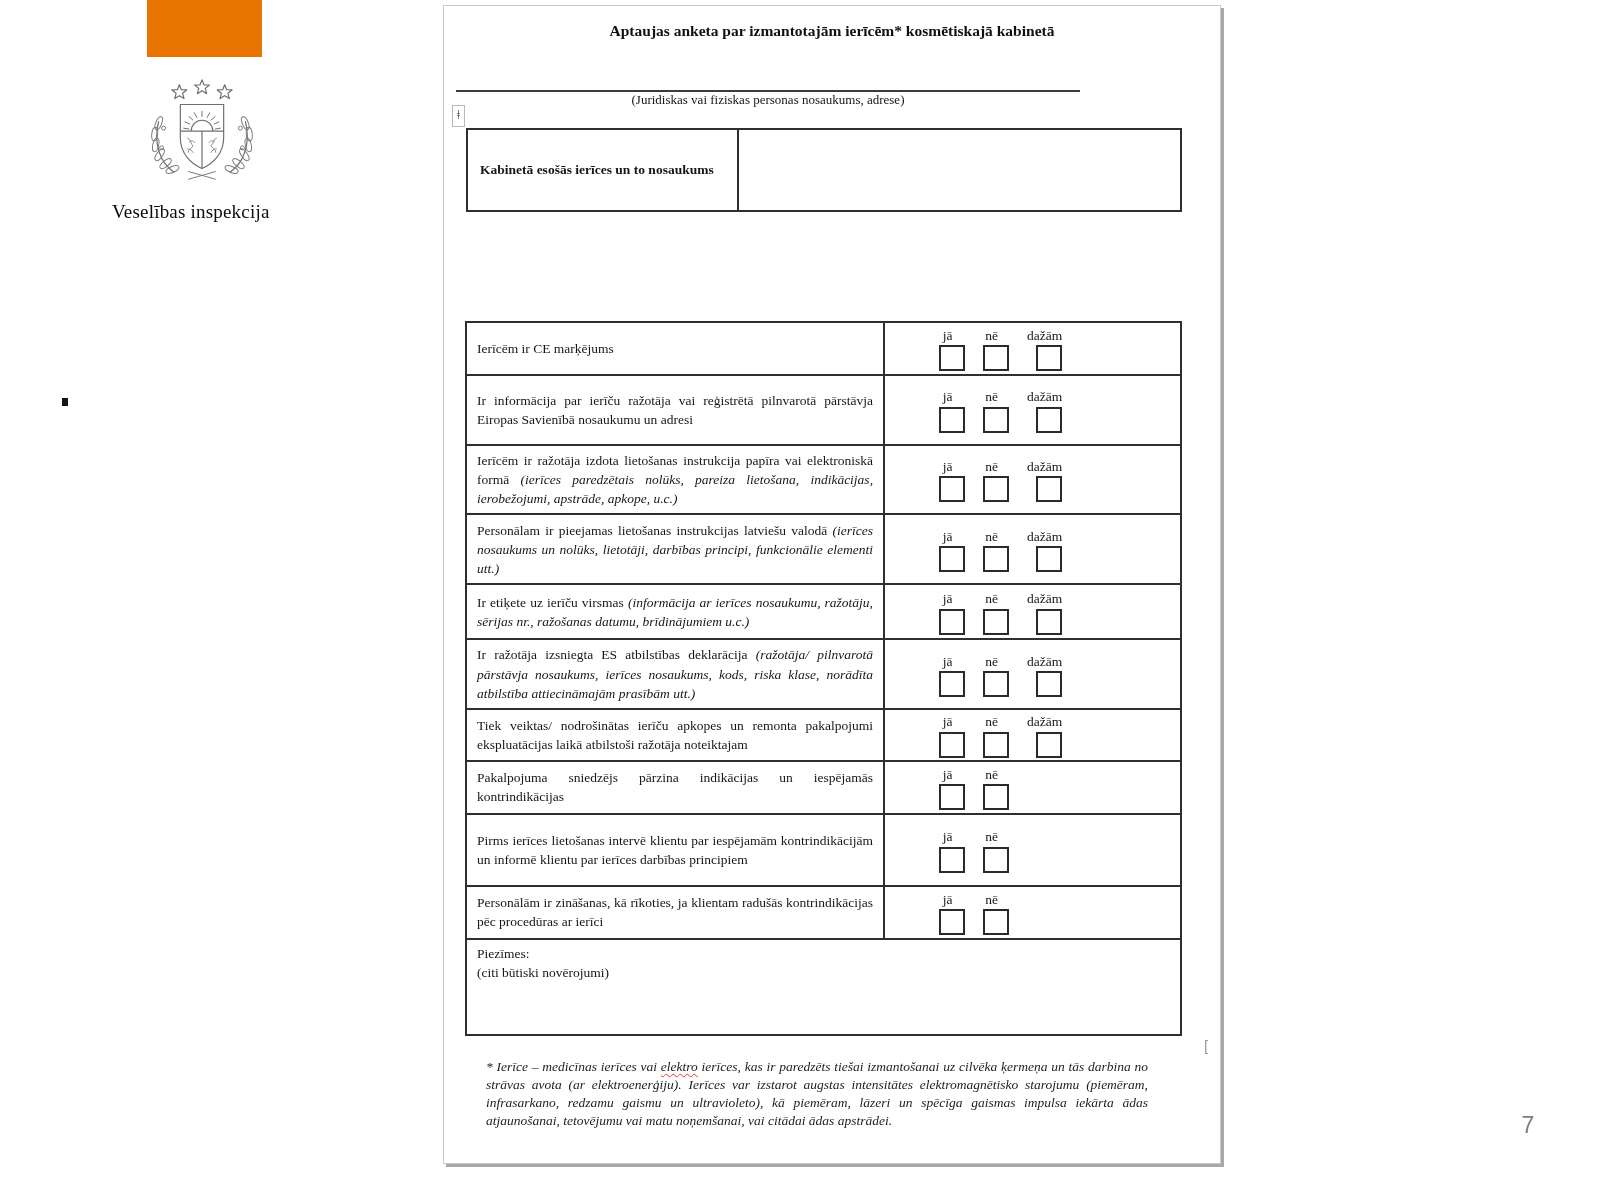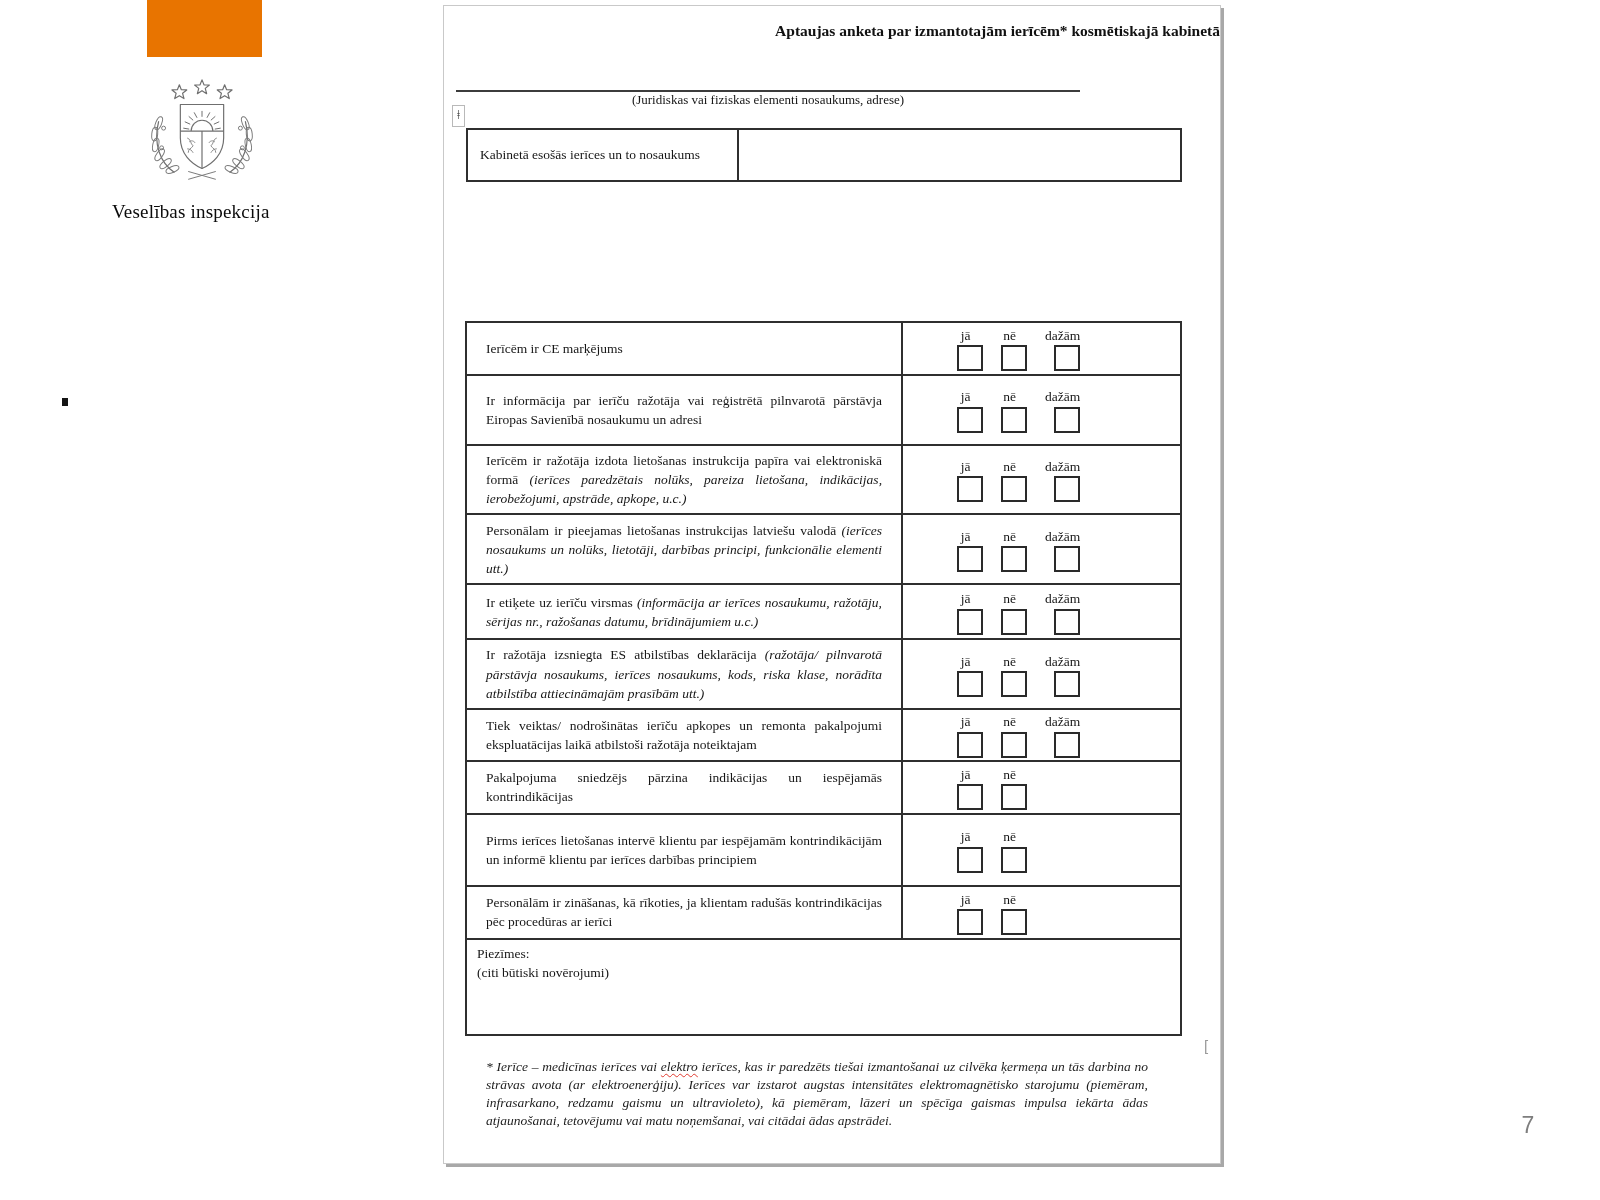--- a/index.html
+++ b/index.html
@@ -21,43 +21,43 @@
     position:absolute;left:1508px;top:1112px;width:40px;text-align:center;
     font-family:"Liberation Sans",sans-serif;font-size:23px;color:#7e7e7e;
   }
 
   
   .doc-page{
     position:absolute;left:443px;top:5px;width:776px;height:1157px;background:#fff;
     border:1px solid #c9c9c9;box-shadow:3px 3px 0 #a8a8a8;
   }
   .doc-title{
-    position:absolute;left:0;top:16px;width:100%;text-align:right;
+    position:absolute;left:0;top:16px;width:100%;text-align:center;
     font-weight:bold;font-size:15.5px;color:#111;
   }
   .name-line{position:absolute;left:12px;top:60px;width:624px;height:24px;border-bottom:2px solid #3c3c3c;}
   .name-caption{position:absolute;left:12px;top:86px;width:624px;text-align:center;font-size:13px;}
   .anchor-mark{
     position:absolute;left:8px;top:99px;width:11px;height:20px;border:1px solid #b9b9b9;
     font-size:12px;line-height:19px;text-align:center;color:#2e2e2e;background:#fff;
   }
   .corner-mark{position:absolute;left:760px;top:1031px;font-size:15px;color:#9a9a9a;font-family:"Liberation Sans",sans-serif;}
 
   
   table{border-collapse:collapse;table-layout:fixed;}
   .info-table{position:absolute;left:22px;top:122px;width:716px;}
   .info-table td{border:2px solid #2f2f2f;vertical-align:middle;padding:6px 12px;font-size:13.5px;line-height:1.45;}
   .info-table .lbl{width:245px;}
   .info-table .sub{display:block;margin-top:12px;}
-  .info-row-1{height:52px;}
+  .info-row-1{height:82px;font-weight:bold;}
   .info-row-2{height:86px;}
 
   .check-table{position:absolute;left:21px;top:315px;width:717px;}
   .check-table td{border:2px solid #2f2f2f;font-size:13.5px;line-height:1.42;}
-  .q-cell{width:396px;padding:5px 19px;text-align:justify;vertical-align:middle;}
+  .q-cell{width:396px;padding:5px 10px;text-align:justify;vertical-align:middle;}
   .q-italic{font-style:italic;}
   .a-cell{vertical-align:middle;padding:0;}
   .opt-wrap{display:flex;align-items:center;padding-left:54px;}
   .opt{display:flex;align-items:center;margin-right:18px;flex-direction:column;}
   .opt-label{margin-right:9px;font-size:13.5px;}
   .opt-box{width:26px;height:26px;border:2px solid #2a2a2a;background:#fff;box-sizing:border-box;}
   .notes-cell{vertical-align:top;padding:4px 10px;height:86px;border-radius:20px;}
 
   .footnote{
     position:absolute;left:42px;top:1052px;width:662px;
@@ -133,21 +133,21 @@
   </div>
 
   <div class="org-name">Veselības inspekcija</div>
   <div class="bullet-marker"></div>
   <div class="page-number">7</div>
 
   <div class="doc-page">
 
     <div class="doc-title">Aptaujas anketa par izmantotajām ierīcēm* kosmētiskajā kabinetā</div>
     <div class="name-line"></div>
-    <div class="name-caption">(Juridiskas vai fiziskas elementi nosaukums, adrese)</div>
+    <div class="name-caption">(Juridiskas vai fiziskas personas nosaukums, adrese)</div>
     <div class="anchor-mark">ǂ</div>
 
     <table class="info-table">
       <tbody>
         <tr class="info-row-1">
           <td class="lbl">
             <span>Kabinetā esošās ierīces un to nosaukums</span>
           </td>
           <td></td>
         </tr>

